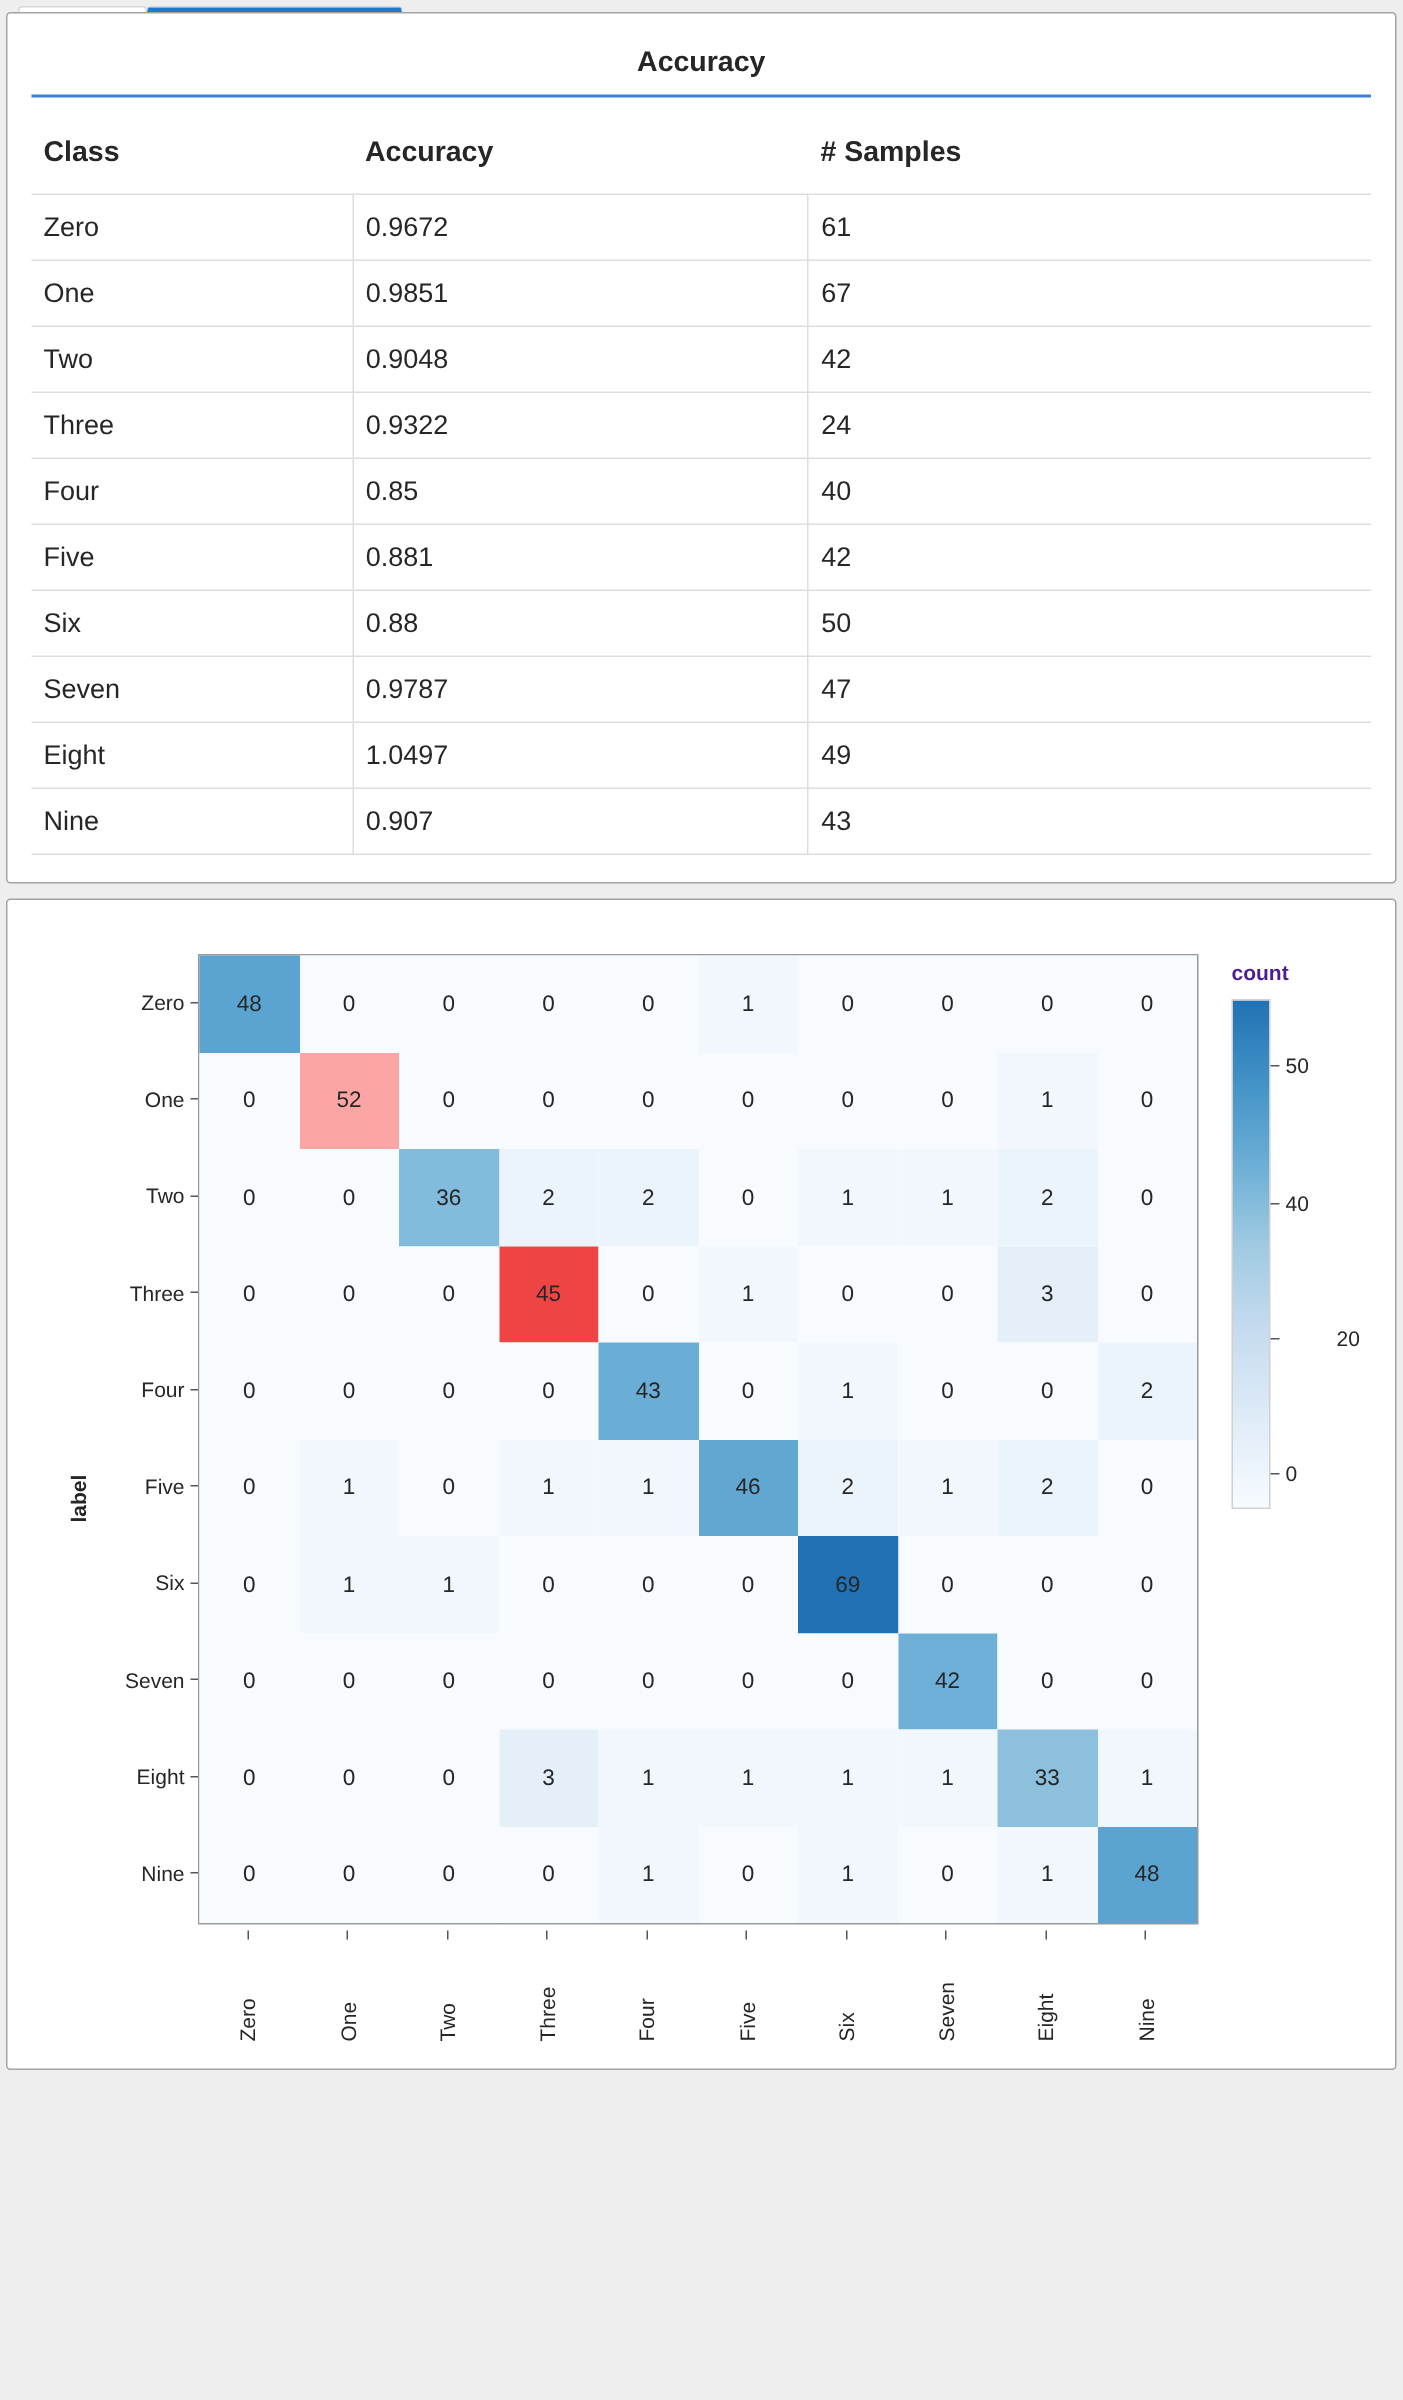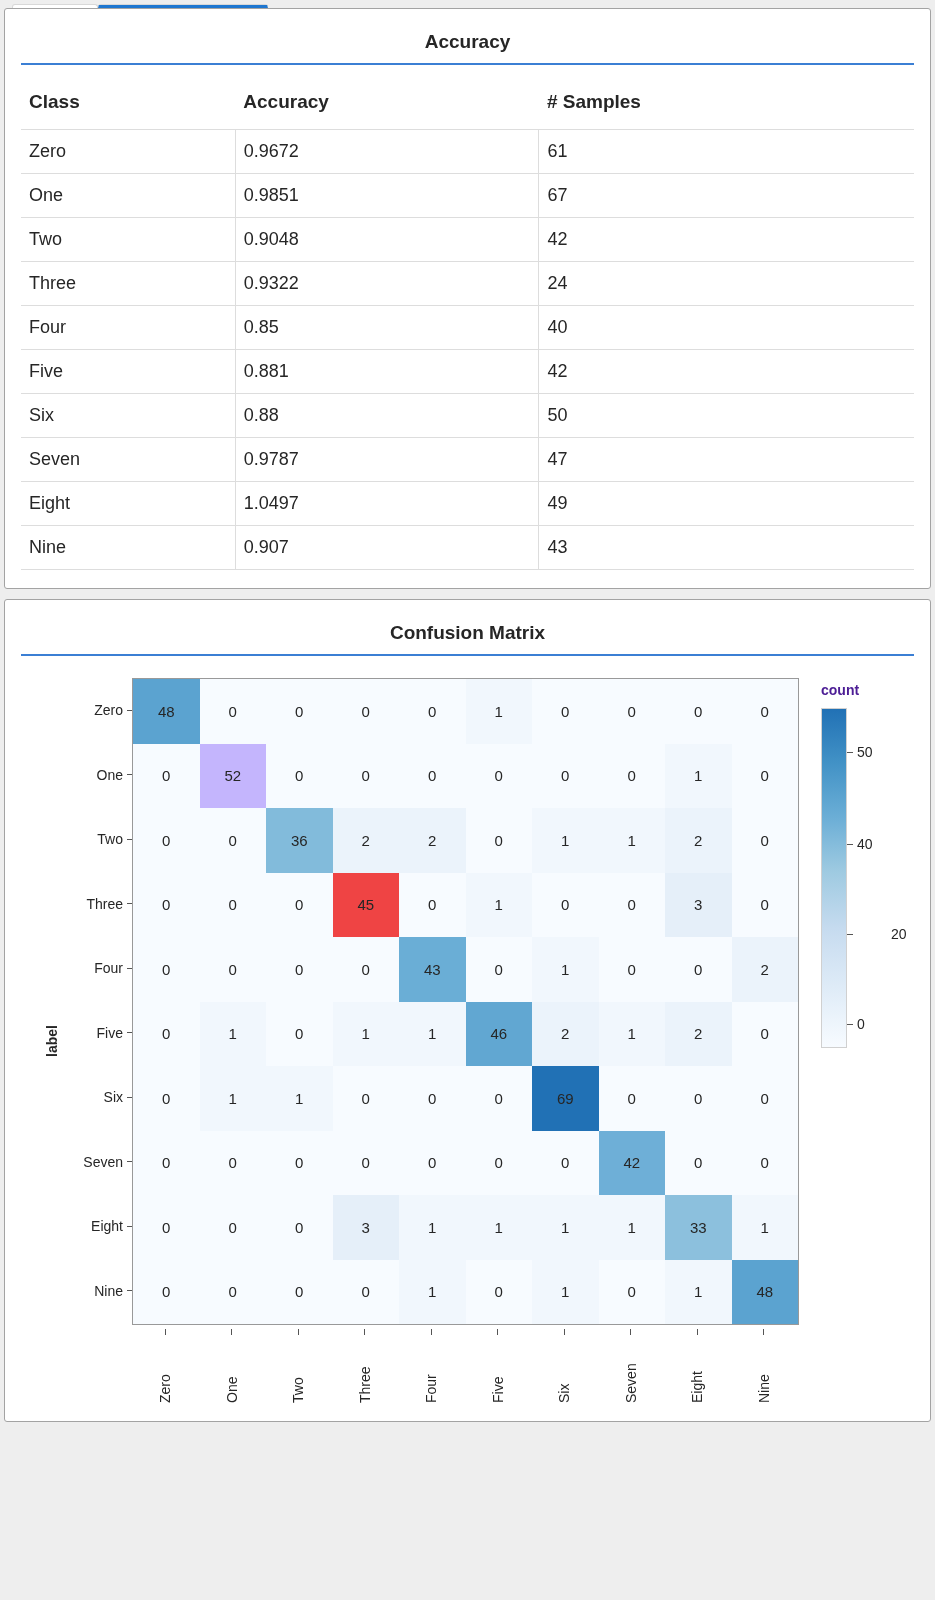--- a/index.html
+++ b/index.html
@@ -233,21 +233,20 @@
         <tr>
           <td>Nine</td>
           <td>0.907</td>
           <td>43</td>
         </tr>
       </tbody>
   </table>
 </div>
 
 <div class="card">
-  <div class="card-title">Confusion Matrix</div>
 
   <div class="cm-wrap">
     <div class="cm-inner">
       <div class="ylabel">label</div>
       <div>
         <div style="display:flex;">
           <div class="ytickcol" id="yticks">
               <div class="ytick">Zero</div>
               <div class="ytick">One</div>
               <div class="ytick">Two</div>
@@ -264,21 +263,21 @@
               <div class="cell" style="background: rgb(247, 251, 255);">0</div>
               <div class="cell" style="background: rgb(247, 251, 255);">0</div>
               <div class="cell" style="background: rgb(247, 251, 255);">0</div>
               <div class="cell" style="background: rgb(247, 251, 255);">0</div>
               <div class="cell" style="background: rgb(241, 247, 253);">1</div>
               <div class="cell" style="background: rgb(247, 251, 255);">0</div>
               <div class="cell" style="background: rgb(247, 251, 255);">0</div>
               <div class="cell" style="background: rgb(247, 251, 255);">0</div>
               <div class="cell" style="background: rgb(247, 251, 255);">0</div>
               <div class="cell" style="background: rgb(247, 251, 255);">0</div>
-              <div class="cell" style="background: #c4b5fd;">52</div>
+              <div class="cell" style="background: #fca5a5;">52</div>
               <div class="cell" style="background: rgb(247, 251, 255);">0</div>
               <div class="cell" style="background: rgb(247, 251, 255);">0</div>
               <div class="cell" style="background: rgb(247, 251, 255);">0</div>
               <div class="cell" style="background: rgb(247, 251, 255);">0</div>
               <div class="cell" style="background: rgb(247, 251, 255);">0</div>
               <div class="cell" style="background: rgb(247, 251, 255);">0</div>
               <div class="cell" style="background: rgb(241, 247, 253);">1</div>
               <div class="cell" style="background: rgb(247, 251, 255);">0</div>
               <div class="cell" style="background: rgb(247, 251, 255);">0</div>
               <div class="cell" style="background: rgb(247, 251, 255);">0</div>

